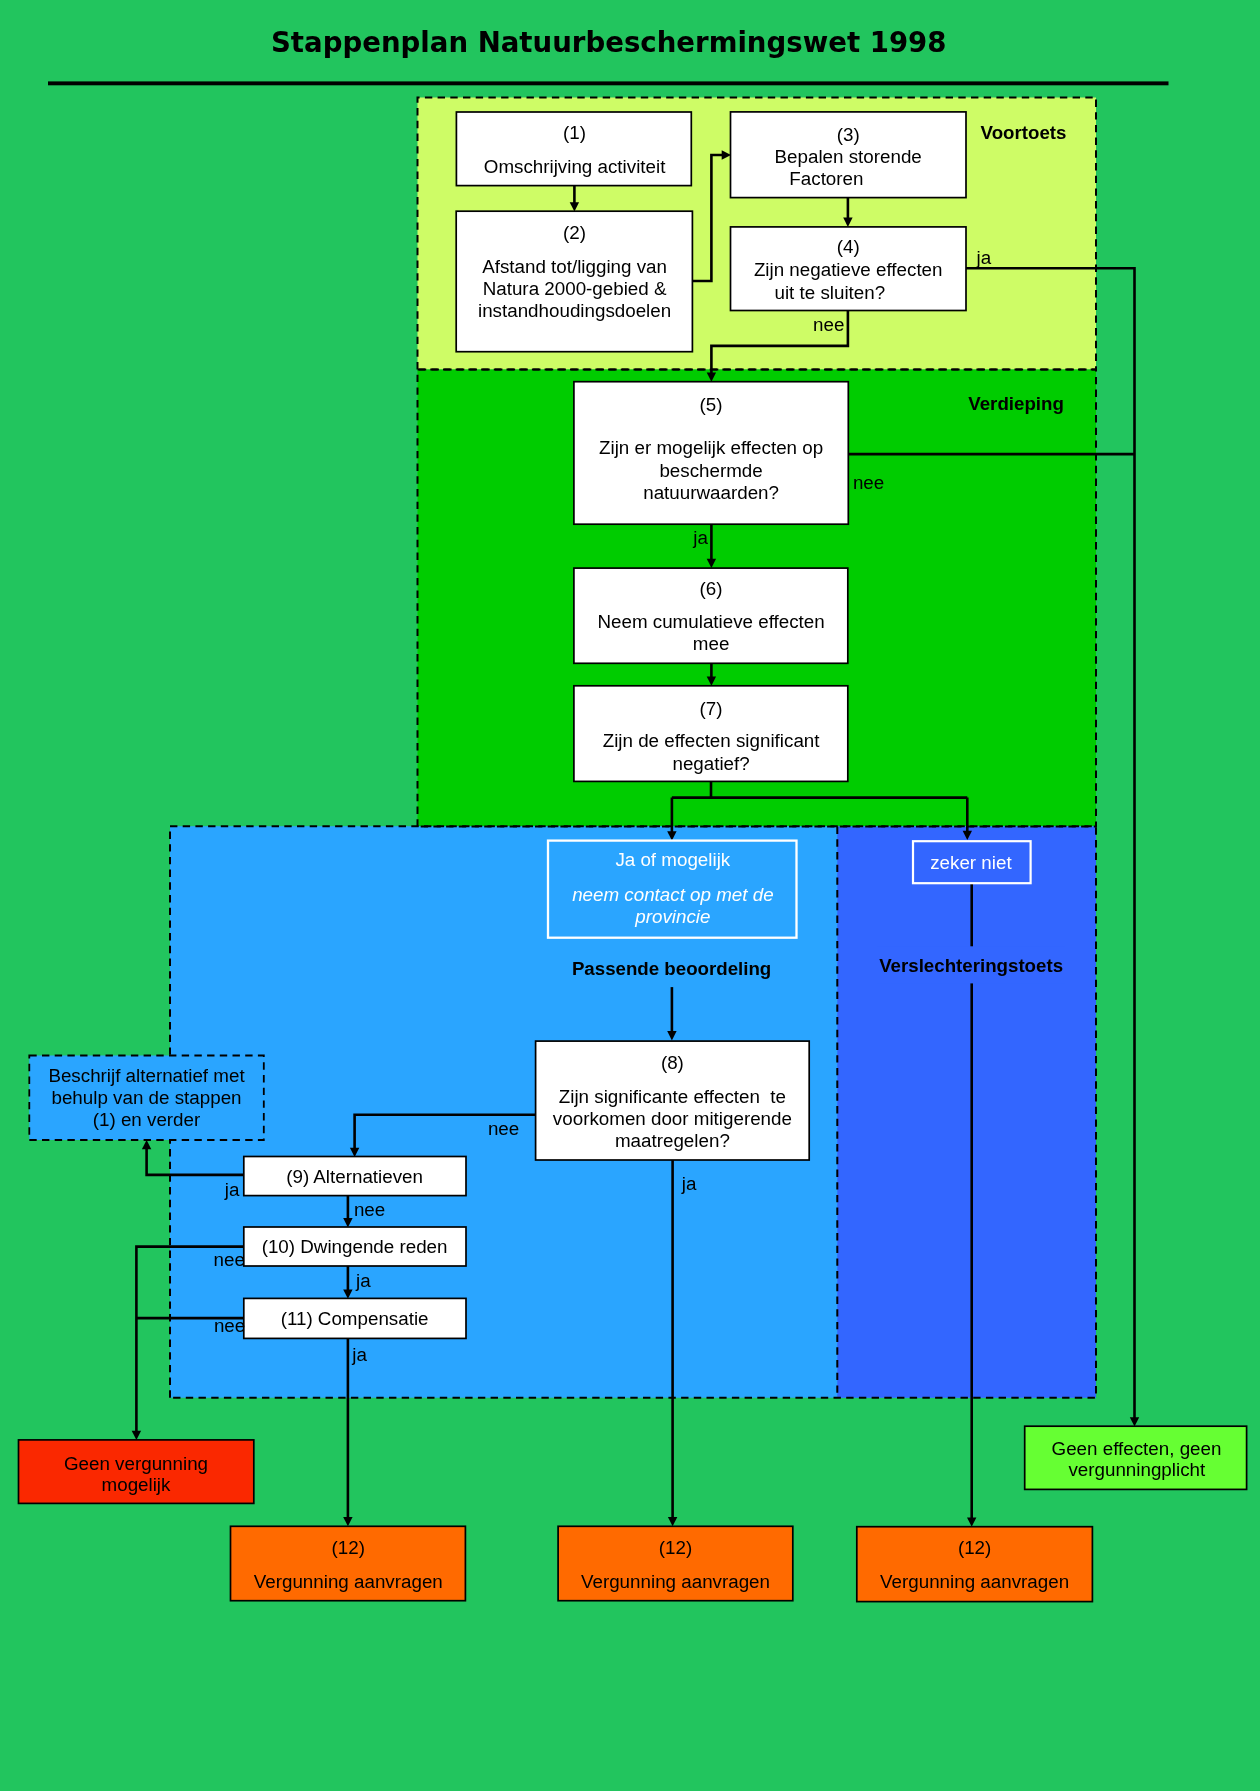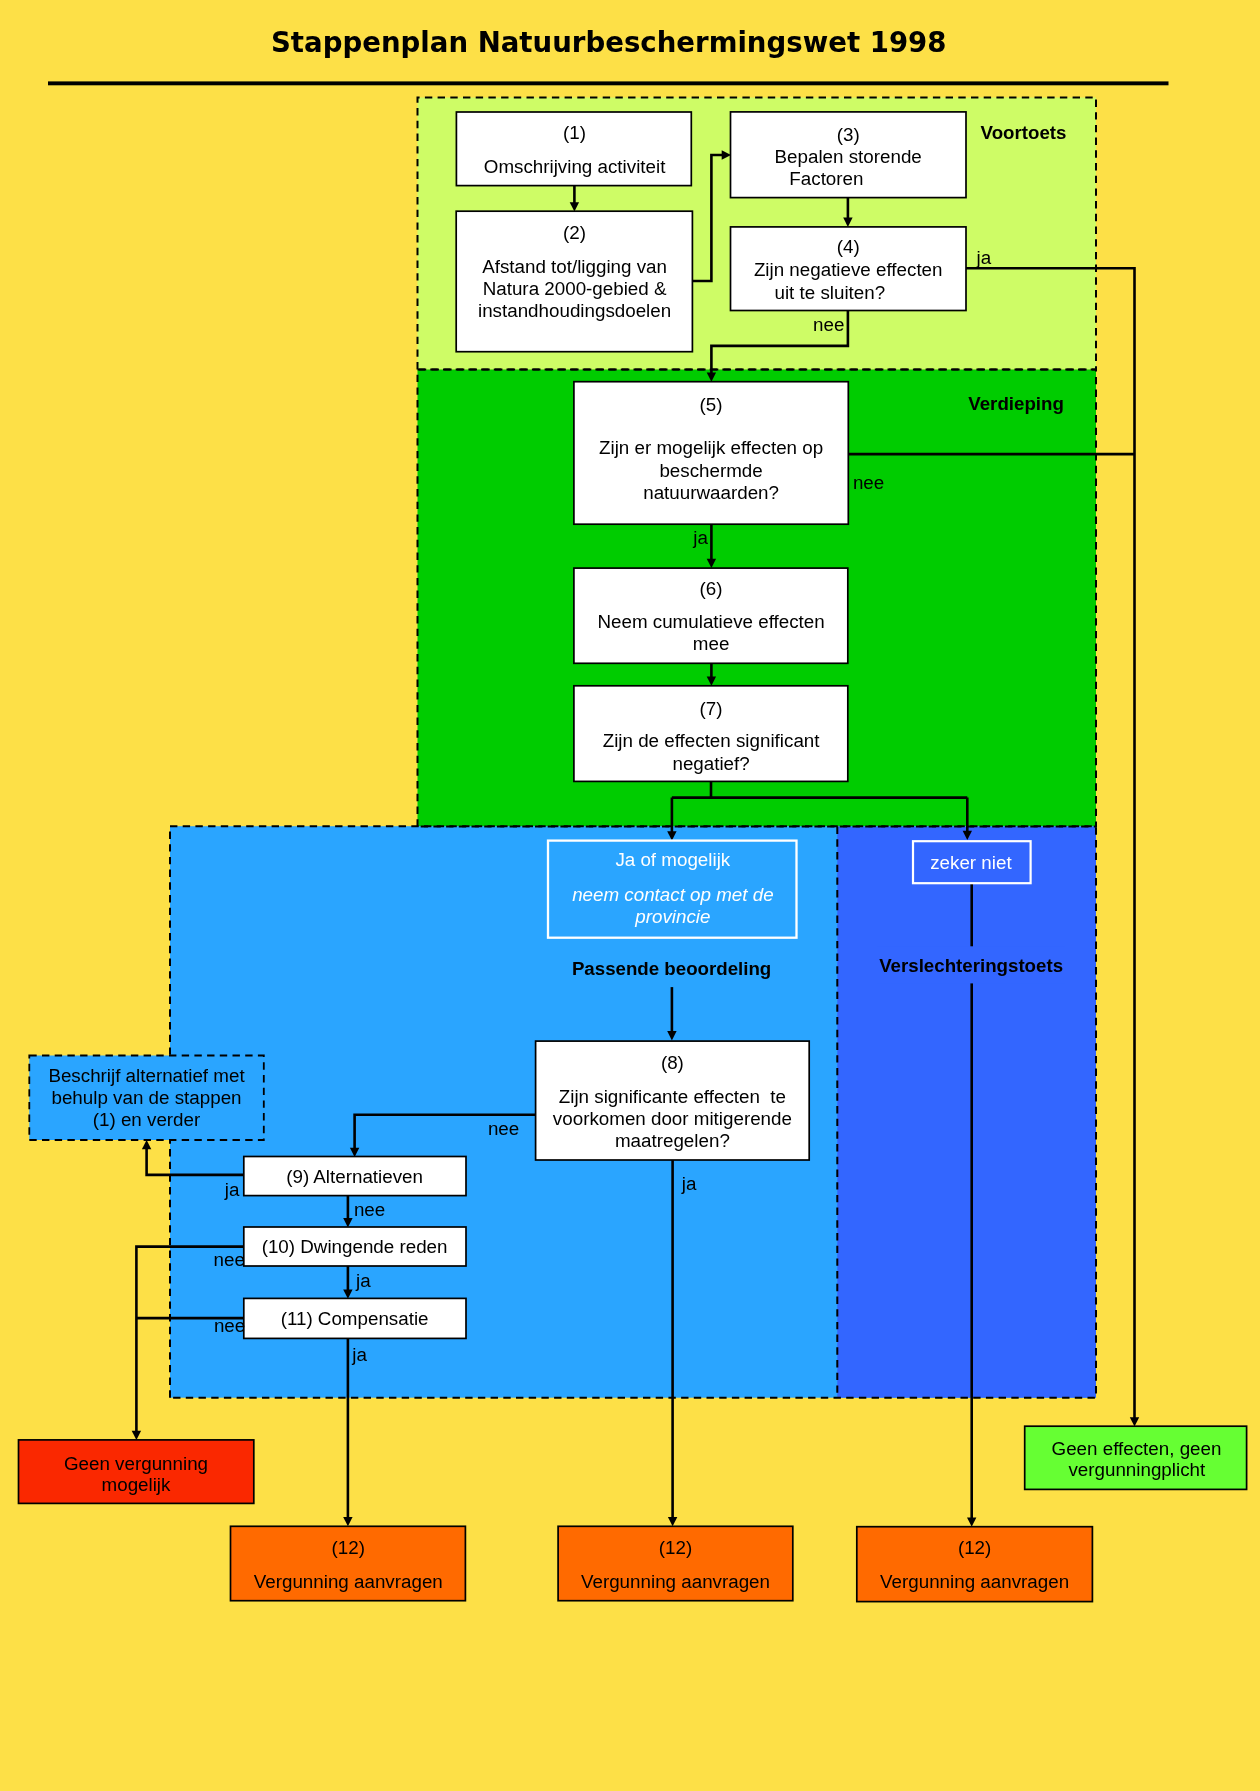--- a/index.html
+++ b/index.html
@@ -1,19 +1,19 @@
 <!DOCTYPE html>
 <html><head>
 <meta charset="utf-8">
 <title>Stappenplan Natuurbeschermingswet 1998</title>
 <style>
   html,body{margin:0;padding:0;background:#ffffff;}
   body{width:1260px;height:1791px;overflow:hidden;
        font-family:"Liberation Sans",sans-serif;}
-  #stage{position:relative;width:1260px;height:1791px;background:#fde047;}
+  #stage{position:relative;width:1260px;height:1791px;background:#22c55e;}
   svg#chart{position:absolute;left:0;top:0;}
   text{font-family:"Liberation Sans",sans-serif;fill:#000000;}
   .t{font-size:18.8px;}
   .lbl{font-size:18.8px;}
   .bold{font-weight:bold;font-size:18.7px;fill:#000000;}
   .ttl{font-family:"DejaVu Sans",sans-serif;font-weight:bold;font-size:27.6px;fill:#000000;}
   .wht{fill:#ffffff;}
   .ital{font-style:italic;}
   .bx{stroke:#000000;stroke-width:1.7;}
   .zn{stroke:#000000;stroke-width:2;stroke-dasharray:7.4 5.3;}

